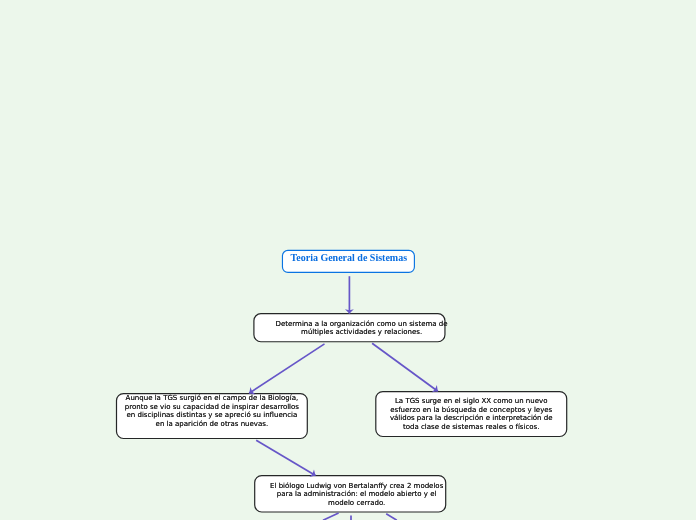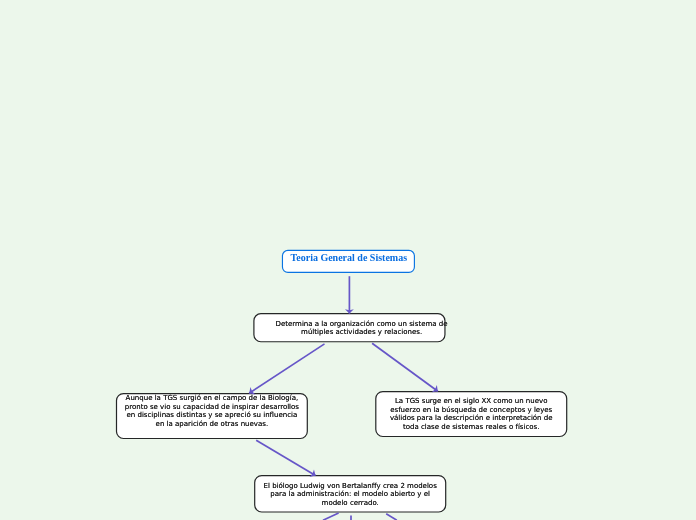--- a/index.html
+++ b/index.html
@@ -26,21 +26,21 @@
      position:relative; top:0.4px; }
 
   
   .gray span {
      font-size:7px; color:#252525; line-height:8.55px;
      width:178px; flex:0 0 178px; position:relative; top:0.8px;
      text-shadow:0 0 0.3px #252525; }
   #n2 { left:253.6px; top:313.5px; width:216px; height:28px; }
   #n3 { left:116.5px; top:393.6px; width:190.8px; height:34px; }
   #n4 { left:375.8px; top:391.6px; width:190.9px; height:44px; }
-  #n5 { left:254.7px; top:475.6px; width:191px;   height:36.4px; }
+  #n5 { left:254.7px; top:475.6px; width:191px;   height:36.4px;justify-content:flex-end; }
 </style>
 </head>
 <body>
 
 <svg id="canvas" viewBox="0 0 696 520">
   <defs>
     <marker id="ah" markerWidth="10" markerHeight="10" refX="4.8" refY="5" orient="auto" markerUnits="userSpaceOnUse">
       <path d="M4.8,5 L0.4,0.55 L1.35,5 L0.4,9.45 Z" fill="#6656c8"></path>
     </marker>
   </defs>

